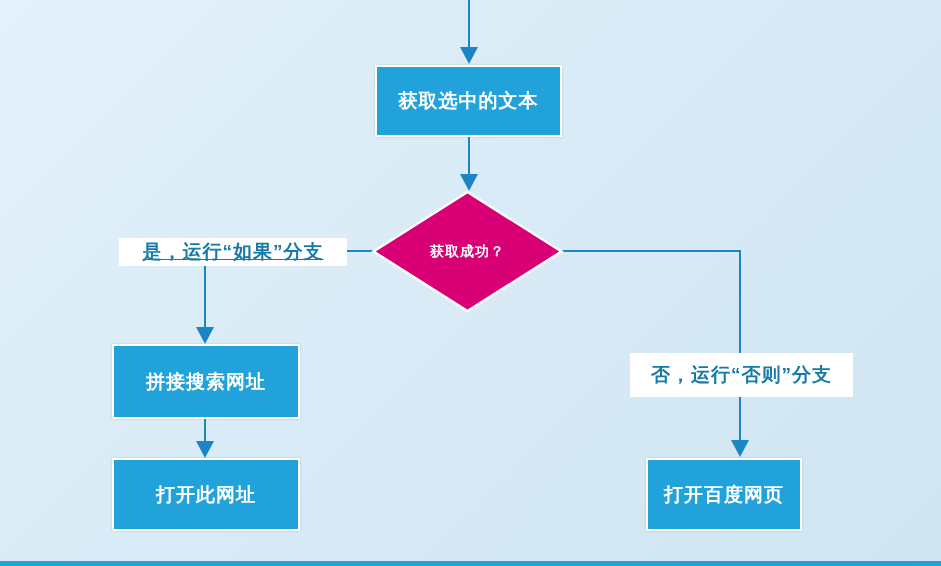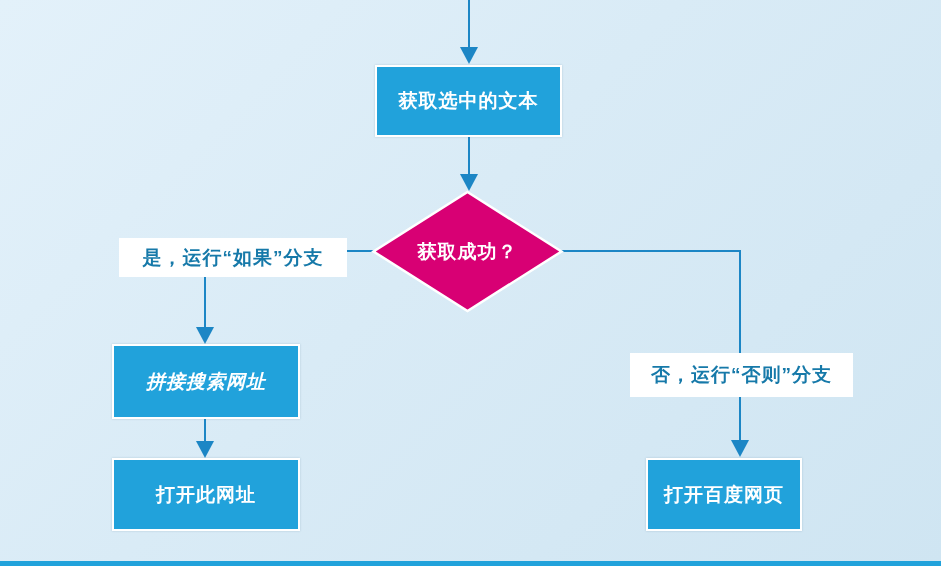--- a/index.html
+++ b/index.html
@@ -31,40 +31,40 @@
     color:#1679A9;font-size:19px;font-weight:bold;
     letter-spacing:1px;white-space:nowrap;
   }
   .diamond-wrap{
     position:absolute;left:371px;top:190px;width:193px;height:123px;
   }
   .diamond-wrap svg{position:absolute;left:0;top:0;}
   .diamond-label{
     position:absolute;left:0;top:0;width:100%;height:100%;
     display:flex;align-items:center;justify-content:center;
-    color:#ffffff;font-size:19px;font-weight:bold;letter-spacing:1px;
+    color:#ffffff;font-size:14px;font-weight:bold;letter-spacing:1px;
   }
   
   .line-top      {left:468px;top:0;width:2px;height:48px;}
   .head-top      {left:460px;top:47px;}
   .line-start-dec{left:468px;top:137px;width:2px;height:38px;}
   .head-start-dec{left:460px;top:174px;}
   .line-left-h   {left:204px;top:250px;width:171px;height:2px;}
   .line-left-v   {left:204px;top:262px;width:2px;height:67px;}
   .head-left     {left:196px;top:327px;}
   .line-left-v2  {left:204px;top:419px;width:2px;height:24px;}
   .head-left2    {left:196px;top:441px;}
   .line-right-h  {left:560px;top:250px;width:181px;height:2px;}
   .line-right-v  {left:739px;top:250px;width:2px;height:191px;}
   .head-right    {left:731px;top:440px;}
   .node-start    {left:375px;top:65px;width:187px;height:72px;}
-  .node-build    {left:112px;top:344px;width:188px;height:75px;font-style:italic;}
+  .node-build    {left:112px;top:344px;width:188px;height:75px;}
   .node-open-url {left:112px;top:458px;width:188px;height:73px;}
   .node-baidu    {left:646px;top:458px;width:156px;height:73px;}
-  .label-yes     {left:119px;top:238px;width:228px;height:39px;}
+  .label-yes     {left:119px;top:238px;width:228px;height:28px;text-decoration:underline;}
   .label-no      {left:630px;top:353px;width:223px;height:44px;}
   .bottom-bar    {position:absolute;left:0;top:561px;width:941px;height:5px;background:#21A2DB;}
 </style>
 </head>
 <body>
 
 <div class="canvas">
 
   <div class="line line-top"></div>
   <div class="arrowhead head-top"></div>

